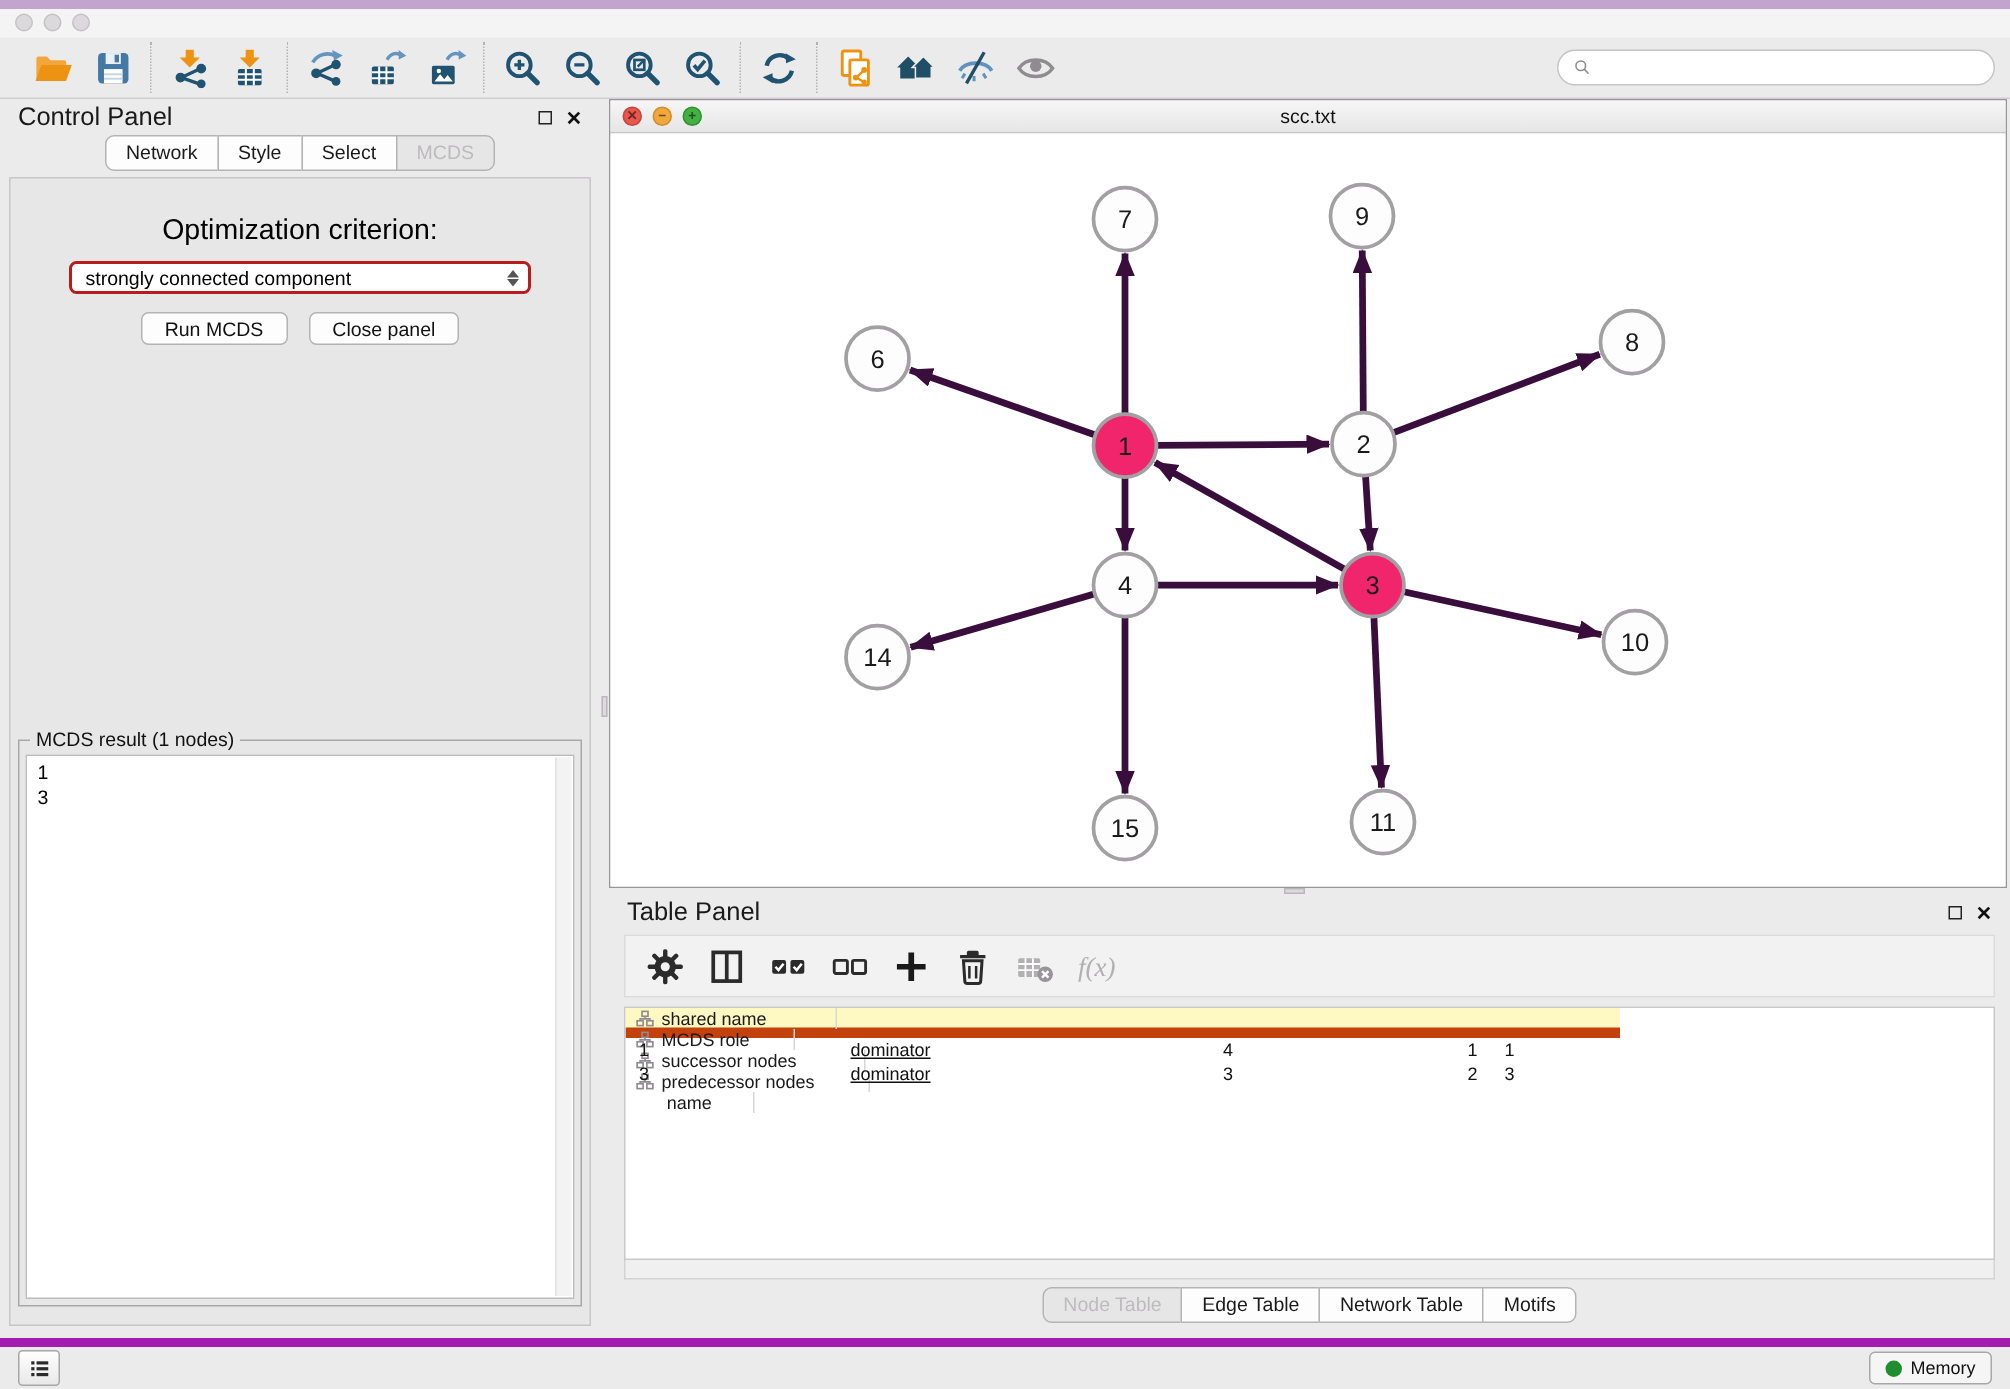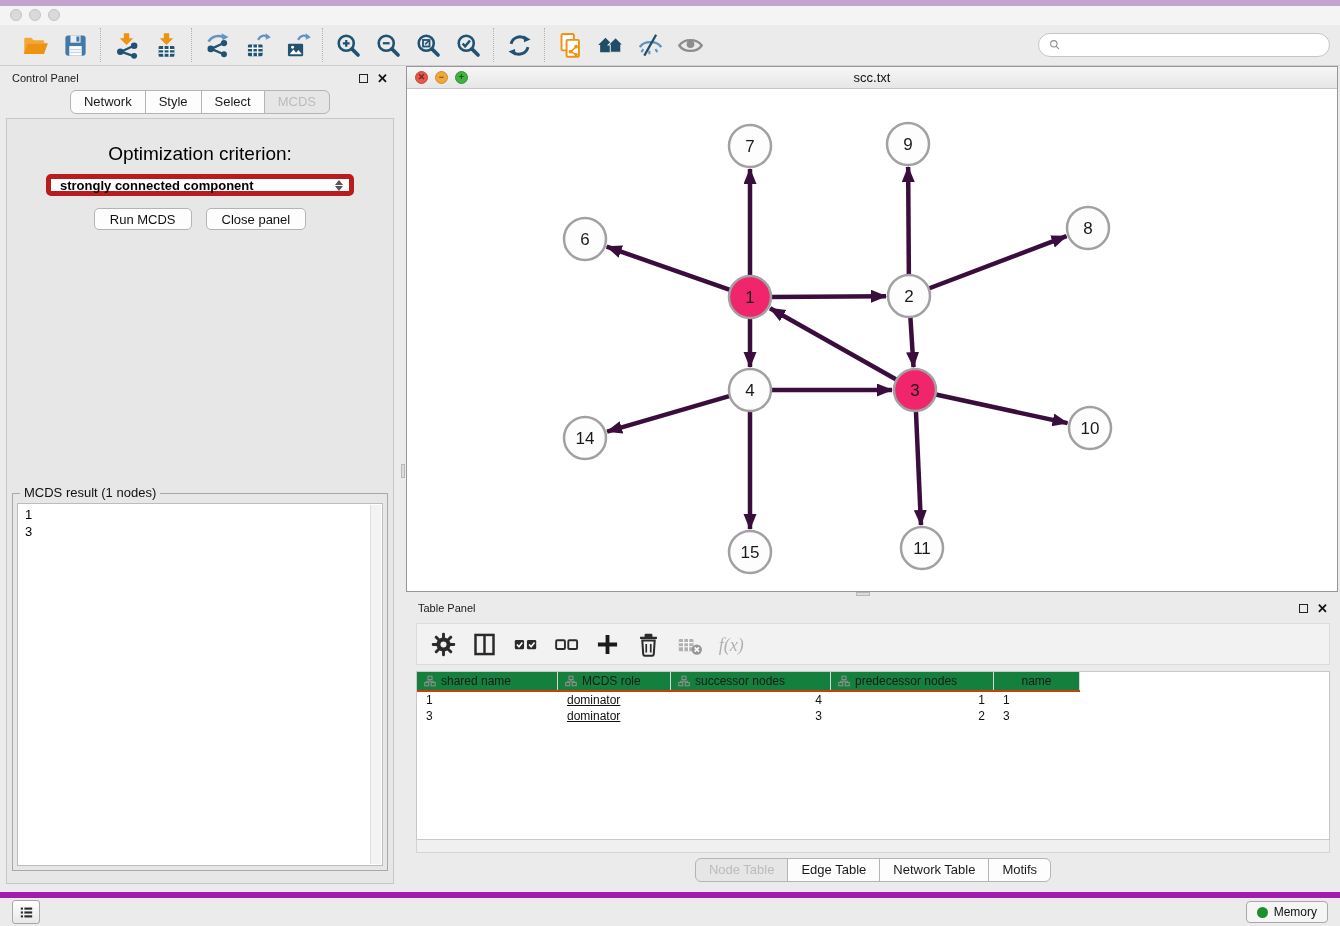--- a/index.html
+++ b/index.html
@@ -23,32 +23,32 @@
   .search-box { margin-left:auto; width:292px; height:24px; background:#fff; border:1px solid #C6C4C6; border-radius:12px; display:flex; align-items:center; padding:0 9px; gap:6px; }
   .search-box svg { width:14px; height:14px; }
   .search-box input { border:none; outline:none; flex:1; font-size:13px; background:transparent; }
 
   
   .main { position:absolute; top:66px; bottom:34px; left:0; right:0; display:flex; }
 
   
   .control-panel { width:400px; position:relative; background:#ECEBEC; }
   .panel-header { height:24px; display:flex; align-items:center; padding:0 12px; gap:8px; }
-  .panel-title { font-size:11px; color:#1A1A1A; }
+  .panel-title { font-size:17px; color:#1A1A1A; }
   .win-btns { margin-left:auto; display:flex; align-items:center; gap:9px; }
   .float-btn { width:9px; height:9px; border:1.6px solid #222; display:inline-block; }
   .close-btn { font-size:13px; font-weight:bold; color:#111; line-height:1; }
   .tabs-row { display:flex; justify-content:center; position:relative; z-index:2; }
   .tab { border:1px solid #B5B3B5; background:#FDFDFD; color:#1A1A1A; padding:3px 13px 4px; font-size:13px; margin-left:-1px; }
   .tab:first-child { border-radius:6px 0 0 6px; margin-left:0; }
   .tab:last-child { border-radius:0 6px 6px 0; }
   .tab.selected { background:#E7E6E7; color:#BDBBBD; }
   .cp-content { position:absolute; top:52px; left:6px; right:6px; bottom:8px; background:#E8E7E8; border:1px solid #C8C6C8; }
   .opt-label { text-align:center; font-size:19px; margin-top:24px; }
-  .dropdown { margin:9px auto 0; width:308px; height:22px; background:#fff; border:5px solid #b91c1c; border-radius:5px; display:flex; align-items:center; padding:0 4px 0 9px; font-size:13px;font-weight:bold; }
+  .dropdown { margin:9px auto 0; width:308px; height:22px; background:#fff; border:2px solid #b91c1c; border-radius:5px; display:flex; align-items:center; padding:0 4px 0 9px; font-size:13px; }
   .dropdown-value { flex:1; }
   .stepper { display:flex; flex-direction:column; align-items:center; gap:1px; padding-right:2px; }
   .stepper i { width:0; height:0; border-left:4px solid transparent; border-right:4px solid transparent; display:block; }
   .step-up { border-bottom:5px solid #555; }
   .step-down { border-top:5px solid #555; }
   .btn-row { display:flex; justify-content:center; gap:14px; margin-top:12px; }
   .aqua-btn { height:22px; padding:0 15px; background:#FDFDFD; border:1px solid #B5B3B5; border-radius:5px; font-size:13px; color:#111; }
   .result-group { position:absolute; left:5px; right:5px; top:374px; bottom:12px; border:1px solid #A9A7A9; }
   .result-legend { position:absolute; top:-9px; left:7px; background:#E8E7E8; padding:0 4px; font-size:13px; color:#111; }
   .result-text { position:absolute; left:4px; right:4px; top:9px; bottom:4px; background:#fff; border:1px solid #BDBBBD; font-size:13px; line-height:17px; padding:2px 0 0 7px; position:absolute; }
@@ -71,21 +71,21 @@
   .net-canvas { flex:1; position:relative; background:#fff; }
   .net-canvas svg { position:absolute; inset:0; }
 
   .h-gap { height:4px; position:relative; }
   .h-gap .grip { position:absolute; left:450px; top:0; width:14px; height:4px; background:#DCDADC; border:1px solid #B9B7B9; }
 
   
   .table-panel { flex:1; background:#ECEBEC; display:flex; flex-direction:column; min-width:0; }
   .tp-toolbar { margin:3px 10px 0; height:42px; background:#F3F2F3; border:1px solid #DCDADC; display:flex; align-items:center; padding:0 10px; gap:9px; }
   .table-area { margin:6px 10px 0; height:169px; background:#fff; border:1px solid #C9C7C9; overflow:hidden; }
-  .thead { display:flex; height:20px; width:663px; background:#15803d; border-bottom:2px solid #c2410c; }
+  .thead { display:flex; height:20px; width:663px; background:#fef9c3; border-bottom:7px solid #c2410c;flex-direction:column; }
   .th { display:flex; align-items:center; gap:5px; padding:0 7px; font-size:12px; color:#1A1A1A; border-right:1px solid #D8D6D8; }
   .th svg { width:12px; height:12px; flex:none; }
   .th.center { justify-content:center; }
   .th:nth-child(1) { width:141px; }
   .th:nth-child(2) { width:113px; }
   .th:nth-child(3) { width:160px; }
   .th:nth-child(4) { width:163px; }
   .th:nth-child(5) { width:86px; }
   .tr { display:flex; height:16px; font-size:12px; color:#111; }
   .td { padding:0 9px; line-height:16px; white-space:nowrap; }

